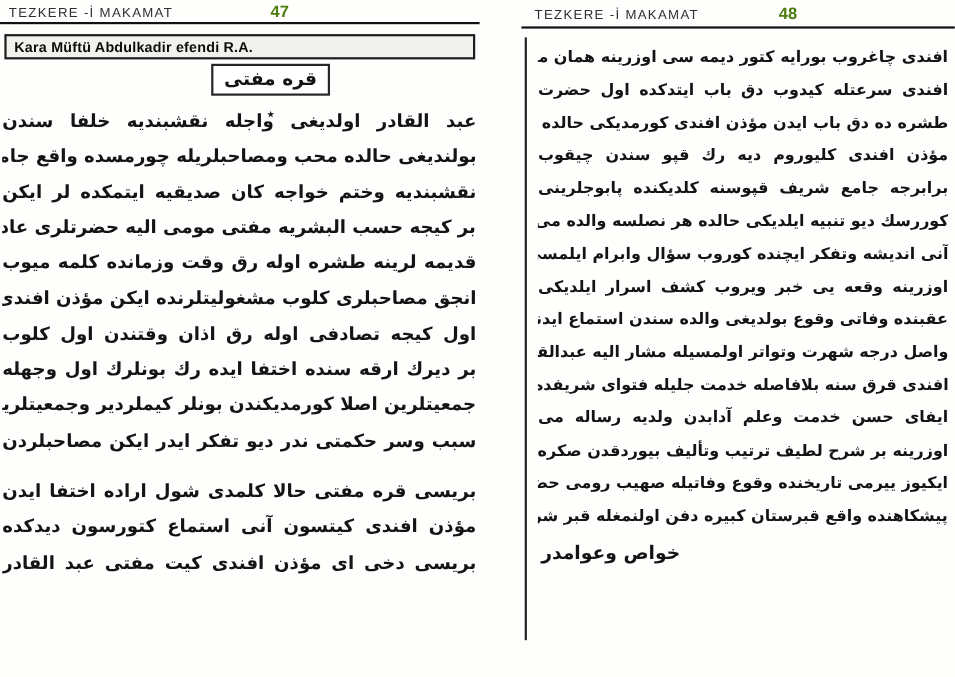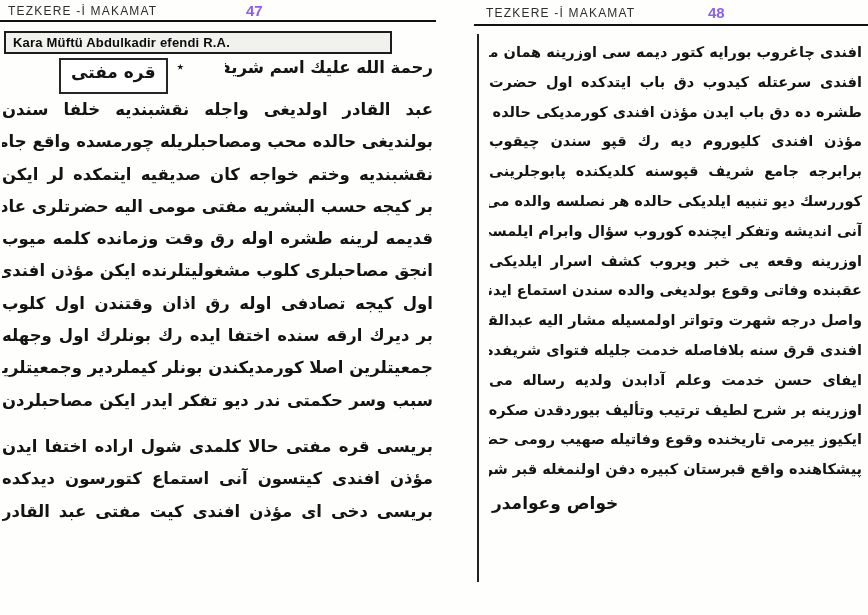--- a/index.html
+++ b/index.html
@@ -10,26 +10,26 @@
     font-family:"Liberation Sans", sans-serif;
     color:#161616;
   }
   .abs { position:absolute; }
 
   
   .hdr-title {
     font-size:12px; letter-spacing:1.2px; color:#2e2e2e;
     white-space:nowrap;
   }
-  .hdr-num { font-size:15px; font-weight:bold; color:#8b5cf6; }
+  .hdr-num { font-size:15px; font-weight:bold; color:#4d7c0f; }
   .hdr-rule { background:#111; height:2px; }
 
   
   .section-box {
-    left:4px; top:31px; width:388px; height:23px;
+    left:4px; top:31px; width:428px; height:23px;
     background:#f1f1ee; border:2px solid #1d1d1d;
     display:flex; align-items:center; padding-left:7px;
     font-size:13px; font-weight:bold; color:#0c0c0c; letter-spacing:.2px;
     white-space:nowrap;
   }
 
   
   .ot {
     font-family:"DejaVu Sans", sans-serif;
     font-weight:bold; color:#141414;
@@ -37,21 +37,21 @@
   }
   .lp-body { left:2px; top:58px; width:431px; }
   .lp-line {
     height:32.3px; line-height:32.3px; font-size:16.5px;
     text-align:justify; text-align-last:justify;
     white-space:nowrap; overflow:hidden;
   }
   .lp-para2 { margin-top:14px; }
 
   .line1 {
-    height:36px; display:flex; flex-direction:row; 
+    height:36px; display:flex; flex-direction:column; align-items:center;
     direction:ltr; padding-left:57px; gap:9px;
   }
   .entry-box {
     border:2px solid #262626; padding:2px 10px 3px 10px;
     font-size:17px; line-height:1.2; background:#fff;
     flex:0 0 auto;
   }
   .entry-star { font-size:14px; flex:0 0 auto; font-family:"DejaVu Sans",sans-serif; font-weight:bold; }
   .entry-rest {
     flex:1 1 auto; font-size:16.5px;

